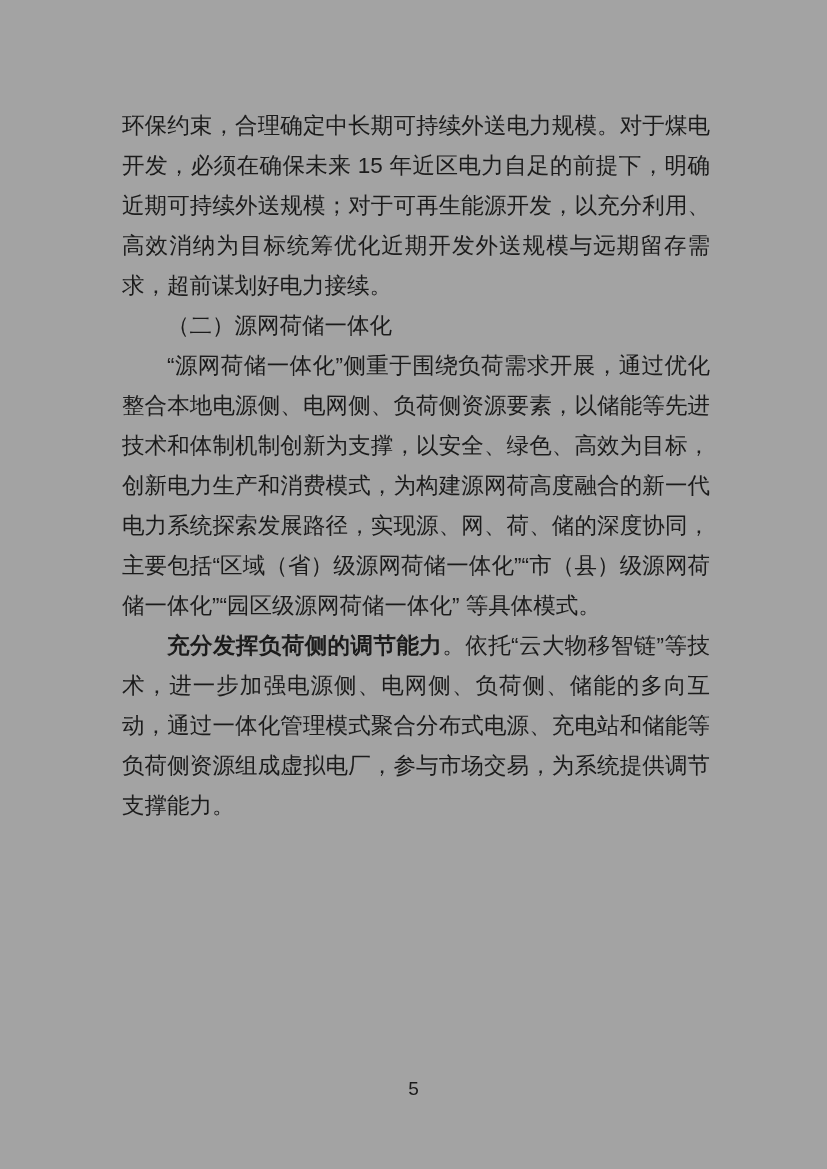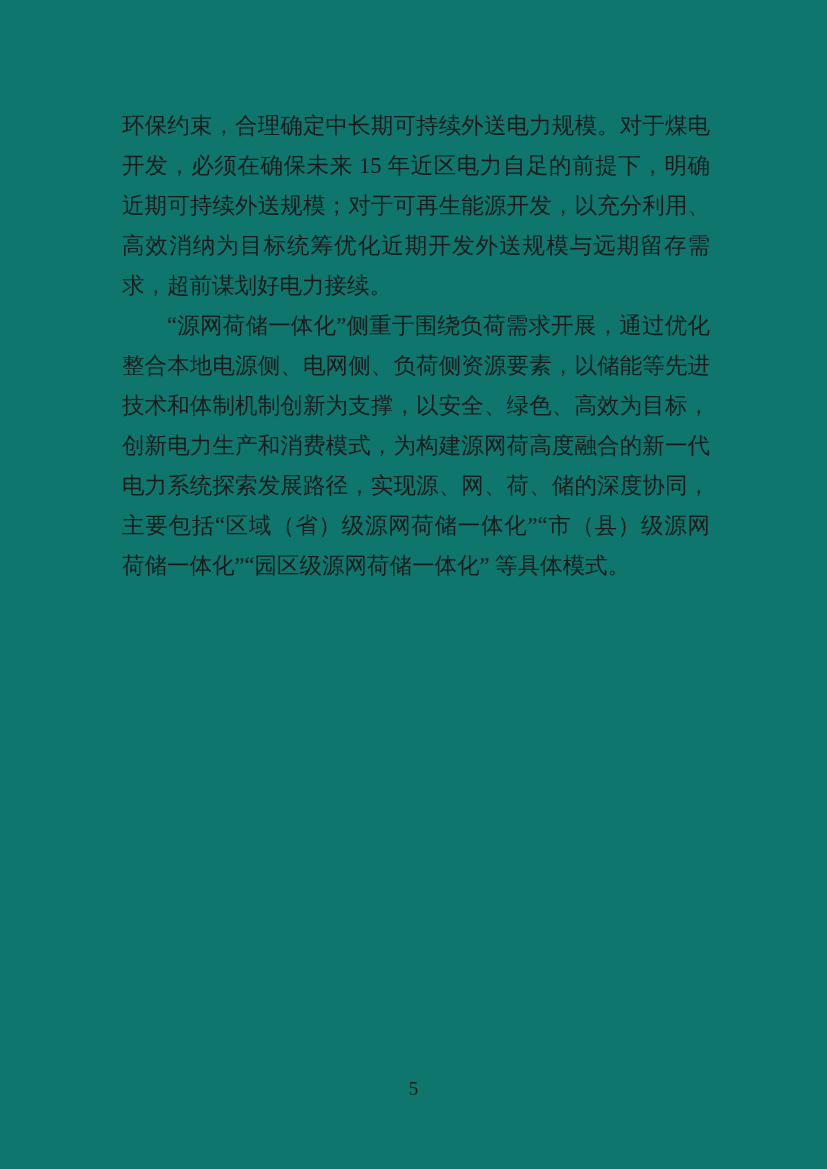--- a/index.html
+++ b/index.html
@@ -1,22 +1,22 @@
 <!DOCTYPE html>
 <html lang="zh"><head>
 <meta charset="utf-8">
 <style>
   html, body { margin: 0; padding: 0; background: #ffffff; }
   .page {
     position: relative;
     width: 827px;
     height: 1169px;
-    background: #0f766e;
+    background: #a3a3a3;
     overflow: hidden;
-    font-family: Liberation Serif, serif;
+    font-family: Liberation Sans, sans-serif;
     color: #1b1b1b;
   }
   .content {
     position: absolute;
     left: 122px;
     top: 106px;
     width: 588px;
   }
   .content p {
     margin: 0;
@@ -41,18 +41,20 @@
     line-height: 26px;
     color: #1b1b1b;
   }
 </style>
 </head>
 <body>
 
 <div class="page">
   <div class="content" id="content">
       <p>环保约束，合理确定中长期可持续外送电力规模。对于煤电开发，必须在确保未来 15 年近区电力自足的前提下，明确近期可持续外送规模；对于可再生能源开发，以充分利用、高效消纳为目标统筹优化近期开发外送规模与远期留存需求，超前谋划好电力接续。</p>
+      <p class="indent">（二）源网荷储一体化</p>
       <p class="indent">“源网荷储一体化”侧重于围绕负荷需求开展，通过优化整合本地电源侧、电网侧、负荷侧资源要素，以储能等先进技术和体制机制创新为支撑，以安全、绿色、高效为目标，创新电力生产和消费模式，为构建源网荷高度融合的新一代电力系统探索发展路径，实现源、网、荷、储的深度协同，主要包括“区域（省）级源网荷储一体化”“市（县）级源网荷储一体化”“园区级源网荷储一体化” 等具体模式。</p>
+      <p class="indent"><b>充分发挥负荷侧的调节能力</b>。依托“云大物移智链”等技术，进一步加强电源侧、电网侧、负荷侧、储能的多向互动，通过一体化管理模式聚合分布式电源、充电站和储能等负荷侧资源组成虚拟电厂，参与市场交易，为系统提供调节支撑能力。</p>
     </div>
   <div class="footer">
     <span>5</span>
   </div>
 </div>
 
 </body></html>

